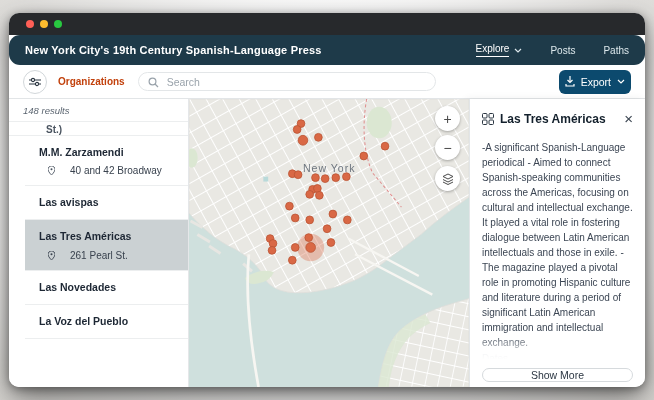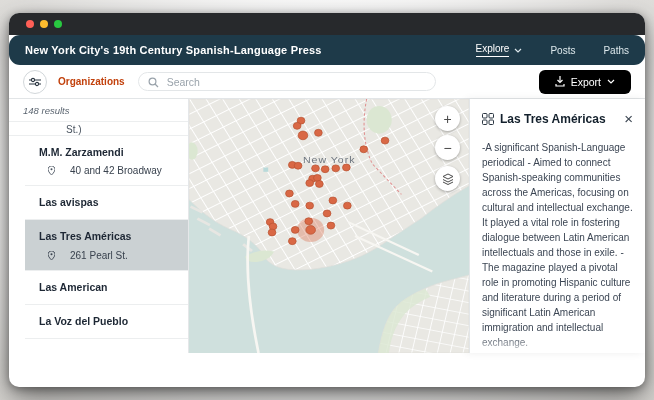--- a/index.html
+++ b/index.html
@@ -31,33 +31,33 @@
              display:flex; align-items:center; padding:0 14px; gap:11px; }
   .filter-btn { width:24px; height:24px; border-radius:50%; border:1px solid #d2d7da;
                 background:#fff; display:flex; align-items:center; justify-content:center; cursor:pointer; }
   .section-title { font-size:10px; font-weight:bold; color:#c2410c; }
   .search-wrap { position:relative; width:298px; margin-left:2px; }
   .search-input { width:100%; height:19px; border:1px solid #e3e6e8; border-radius:12px;
                   padding:0 10px 0 28px; font-size:10.5px; color:#333;
                   font-family:"Liberation Sans", sans-serif; outline:none; }
   .search-input::placeholder { color:#9aa3ab; }
   .search-icon { position:absolute; left:10px; top:5px; }
-  .export-btn { margin-left:auto; height:24px; background:#000000; color:#fff; border:none;
-                border-radius:6px; padding:0 16px; font-size:10.5px; display:flex;
+  .export-btn { margin-left:auto; height:24px; background:#0c4a6e; color:#fff; border:none;
+                border-radius:6px; padding:0 6px; font-size:10.5px; display:flex;
                 align-items:center; gap:6px; cursor:pointer; font-family:"Liberation Sans", sans-serif; }
 
   
-  .content { display:flex; height:254px; }
+  .content { display:flex; height:288px; }
 
   
   .sidebar { width:180px; background:#fff; border-right:1px solid #e5e7e9; overflow:hidden; flex:none; }
   .results { padding:6px 14px 5px; font-style:italic; font-size:9.5px; color:#5b6570;
              border-bottom:1px solid #eceeef; }
-  .partial-item { padding:0 14px 5px 57px; font-size:10px; color:#4a5460;
-                  border-bottom:1px solid #eceeef; height:14px; overflow:hidden; line-height:16px; }
+  .partial-item { padding:0 14px 5px 37px; font-size:10px; color:#4a5460;
+                  border-bottom:1px solid #eceeef; height:14px; overflow:hidden; line-height:16px;font-weight:bold; }
   .item { padding:9px 14px; border-bottom:1px solid #eceeef; cursor:pointer;margin-left:16px; }
   .item.selected { background:#cbd1d3; }
   .item-name { font-size:10.5px; font-weight:bold; color:#1d2734; line-height:1.45; }
   .item-addr { margin-top:5px; padding-left:9px; font-size:10px; color:#39424e;
                display:flex; gap:15px; align-items:center; }
 
   
   .map { flex:1; position:relative; background:#cfe0dd; overflow:hidden; }
   .mapsvg { position:absolute; inset:0; width:100%; height:100%; }
   .map-label { font-size:11px; fill:#6f7780; letter-spacing:1px; }
@@ -186,21 +186,21 @@
                   <path d="M3.5 0C1.6 0 0 1.5 0 3.3 0 5.8 3.5 9 3.5 9S7 5.8 7 3.3C7 1.5 5.4 0 3.5 0z" fill="none" stroke="#39424e" stroke-width="0.9"></path>
                   <circle cx="3.5" cy="3.2" r="1" fill="#39424e"></circle>
                 </svg>
             </span>
             <span>261 Pearl St.</span>
           </div>
         </div>
 
 
         <div class="item">
-          <div class="item-name">Las American</div>
+          <div class="item-name">Las Novedades</div>
         </div>
 
         <div class="item">
           <div class="item-name">La Voz del Pueblo</div>
         </div>
 
       </div>
 
       <div class="map">
         <svg class="mapsvg" viewBox="0 0 290 293" preserveAspectRatio="none">

